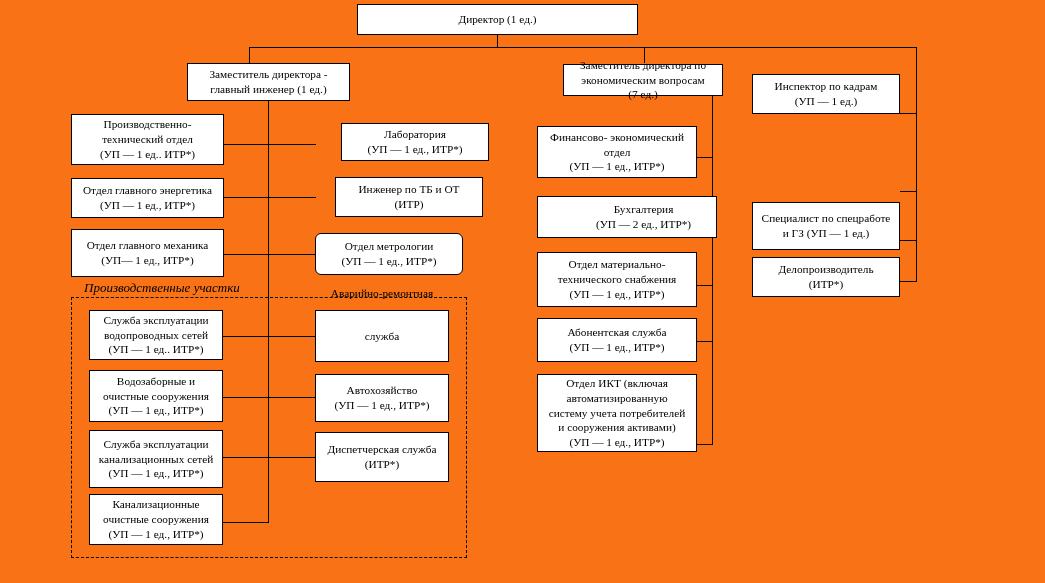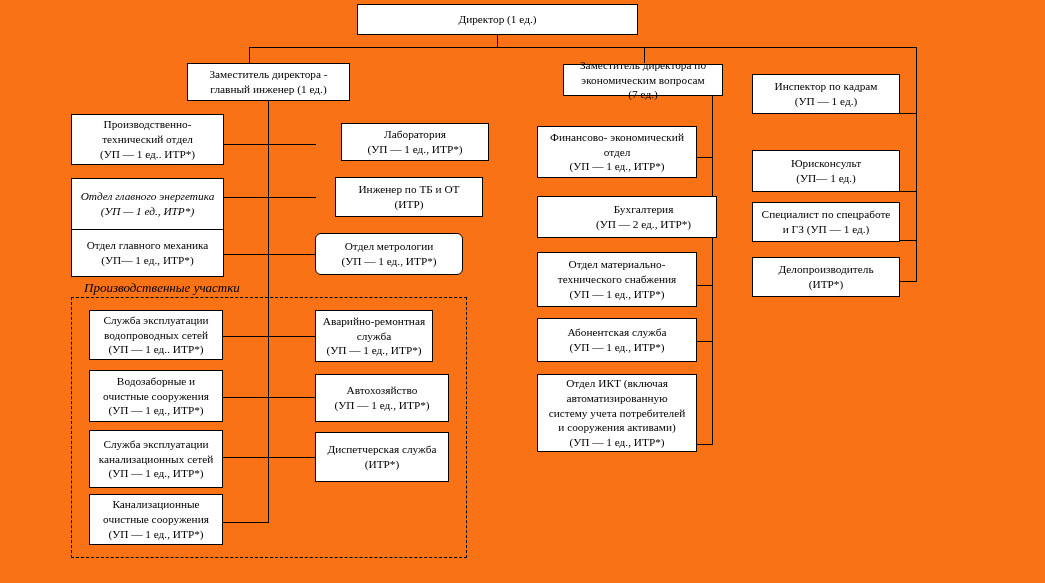--- a/index.html
+++ b/index.html
@@ -80,21 +80,21 @@
     <span class="ln">главный инженер (1 ед.)</span>
   </div>
 
   <div class="line vline" style="left:268px; top:101px; height:422px;"></div>
 
   <div class="box" style="left:71px; top:114px; width:153px; height:51px;">
     <span class="ln">Производственно-</span>
     <span class="ln">технический отдел</span>
     <span class="ln">(УП — 1 ед.. ИТР*)</span>
   </div>
-  <div class="box" style="left:71px; top:178px; width:153px; height:52px;font-style:italic;">
+  <div class="box" style="left:71px; top:178px; width:153px; height:40px;">
     <span class="ln">Отдел главного энергетика</span>
     <span class="ln">(УП — 1 ед., ИТР*)</span>
   </div>
   <div class="box" style="left:71px; top:229px; width:153px; height:48px;">
     <span class="ln">Отдел главного механика</span>
     <span class="ln">(УП— 1 ед., ИТР*)</span>
   </div>
 
   <div class="box" style="left:315px; top:123px; width:148px; height:38px;margin-left:26px;">
     <span class="ln">Лаборатория</span>
@@ -131,21 +131,21 @@
     <span class="ln">Служба эксплуатации</span>
     <span class="ln">канализационных сетей</span>
     <span class="ln">(УП — 1 ед., ИТР*)</span>
   </div>
   <div class="box" style="left:89px; top:494px; width:134px; height:51px;">
     <span class="ln">Канализационные</span>
     <span class="ln">очистные сооружения</span>
     <span class="ln">(УП — 1 ед., ИТР*)</span>
   </div>
 
-  <div class="box" style="left:315px; top:310px; width:118px; height:52px;">
+  <div class="box" style="left:315px; top:310px; width:134px; height:52px;gap:28px;">
     <span class="ln">Аварийно-ремонтная</span>
     <span class="ln">служба</span>
     <span class="ln">(УП — 1 ед., ИТР*)</span>
   </div>
   <div class="box" style="left:315px; top:374px; width:134px; height:48px;">
     <span class="ln">Автохозяйство</span>
     <span class="ln">(УП — 1 ед., ИТР*)</span>
   </div>
   <div class="box" style="left:315px; top:432px; width:134px; height:50px;">
     <span class="ln">Диспетчерская служба</span>
@@ -202,27 +202,23 @@
   <div class="line hline" style="left:697px; top:444px; width:16px;"></div>
 
   <div class="line vline" style="left:916px; top:113px; height:168px;"></div>
 
   <div class="box" style="left:752px; top:74px; width:148px; height:40px;">
     <span class="ln">Инспектор по кадрам</span>
     <span class="ln">(УП — 1 ед.)</span>
   </div>
   <div class="line hline" style="left:900px; top:113px; width:17px;"></div>
 
-  <div class="box" style="left:752px; top:150px; width:148px; height:42px;">
-    <span class="ln">Юрисконсульт</span>
-    <span class="ln">(УП— 1 ед.)</span>
-  </div>
   <div class="line hline" style="left:900px; top:191px; width:17px;"></div>
 
-  <div class="box" style="left:752px; top:202px; width:148px; height:40px;">
+  <div class="box" style="left:752px; top:202px; width:148px; height:48px;">
     <span class="ln">Специалист по спецработе</span>
     <span class="ln">и ГЗ (УП — 1 ед.)</span>
   </div>
   <div class="line hline" style="left:900px; top:240px; width:17px;"></div>
 
   <div class="box" style="left:752px; top:257px; width:148px; height:40px;">
     <span class="ln">Делопроизводитель</span>
     <span class="ln">(ИТР*)</span>
   </div>
   <div class="line hline" style="left:900px; top:281px; width:17px;"></div>

